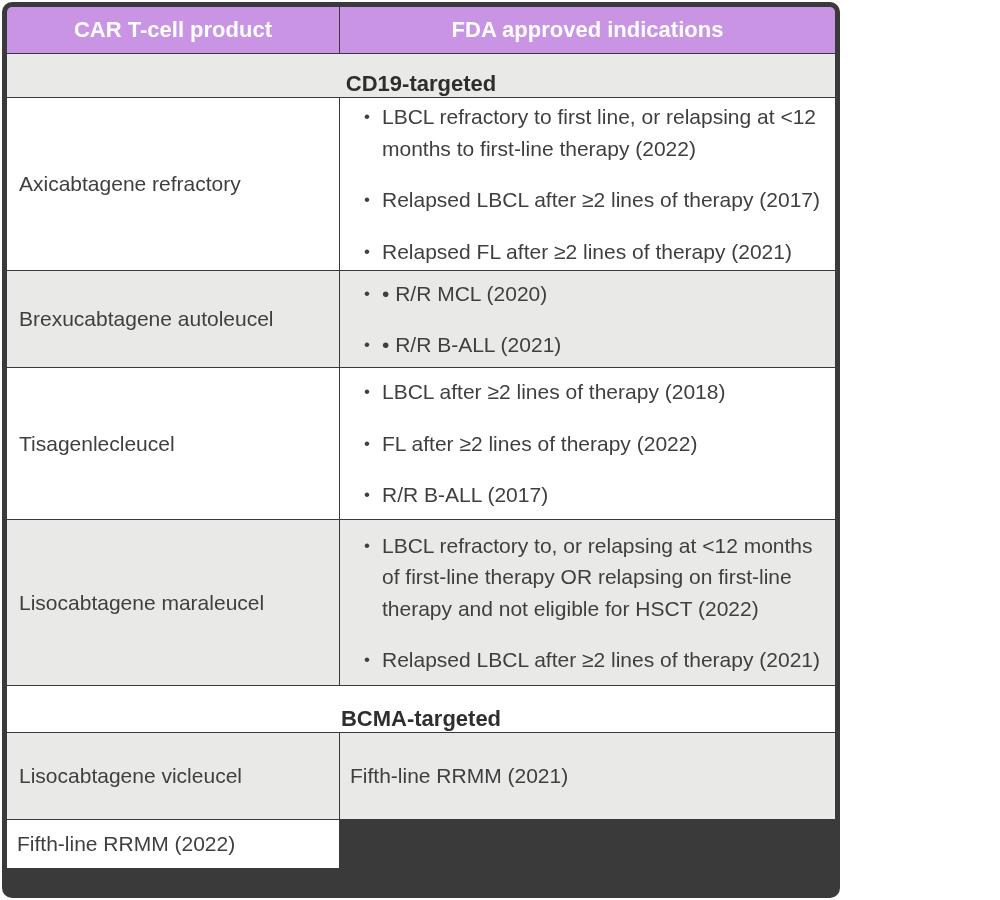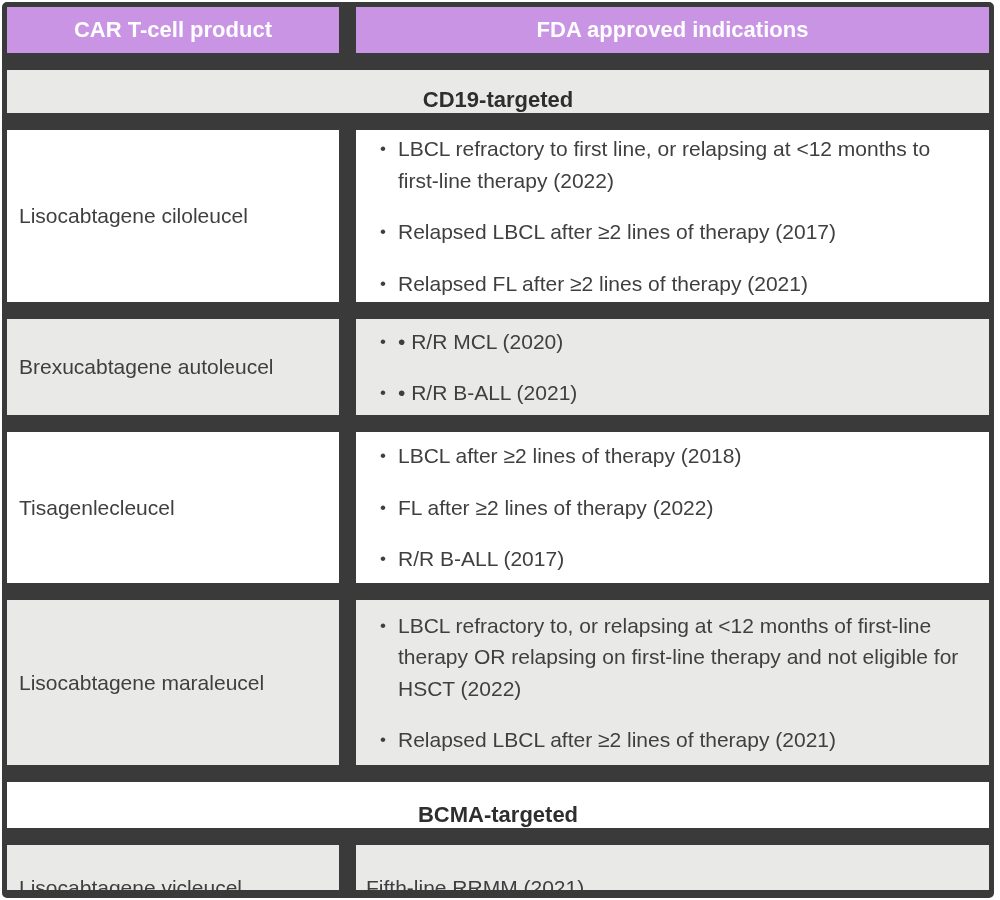--- a/index.html
+++ b/index.html
@@ -9,31 +9,31 @@
     font-family: "Liberation Sans", sans-serif;
   }
   .page {
     width: 1000px;
     height: 900px;
     box-sizing: border-box;
     padding: 2px;
   }
   .car-table {
     box-sizing: border-box;
-    width: 992px;
+    width: 838px;
     height: 896px;
     background: #3a3a3a;            
     border: 5px solid #3a3a3a;
     border-bottom-width: 8px;
-    border-radius: 5px;
+    border-radius: 10px;
     overflow: hidden;
     display: grid;
     grid-template-columns: 332px 1fr;
     grid-template-rows: 46px 43px 172px 96px 151px 165px 46px 86px 48px;
-    gap: 17px;
+    gap: 1px;
   }
   .cell {
     background: #ffffff;
     color: #3f3f3f;
     font-size: 21px;
   }
   .gray { background: #e9e9e8; }
   .header-cell {
     background: #ca94e5;
     color: #ffffff;
@@ -93,21 +93,21 @@
     </div>
     <div class="header-cell">
       <span>FDA approved indications</span>
     </div>
 
     <div class="cell gray section-cell">
       <span>CD19-targeted</span>
     </div>
 
     <div class="cell product-cell">
-      <span>Lisocabtagene ciloleucel</span>
+      <span>Axicabtagene refractory</span>
     </div>
     <div class="cell ind-cell">
       <div class="bullet-item">
         <span class="bullet">•</span>
         <span class="ind-text">LBCL refractory to first line, or relapsing at &lt;12 months to first-line therapy (2022)</span>
       </div>
       <div class="bullet-item">
         <span class="bullet">•</span>
         <span class="ind-text">Relapsed LBCL after ≥2 lines of therapy (2017)</span>
       </div>

